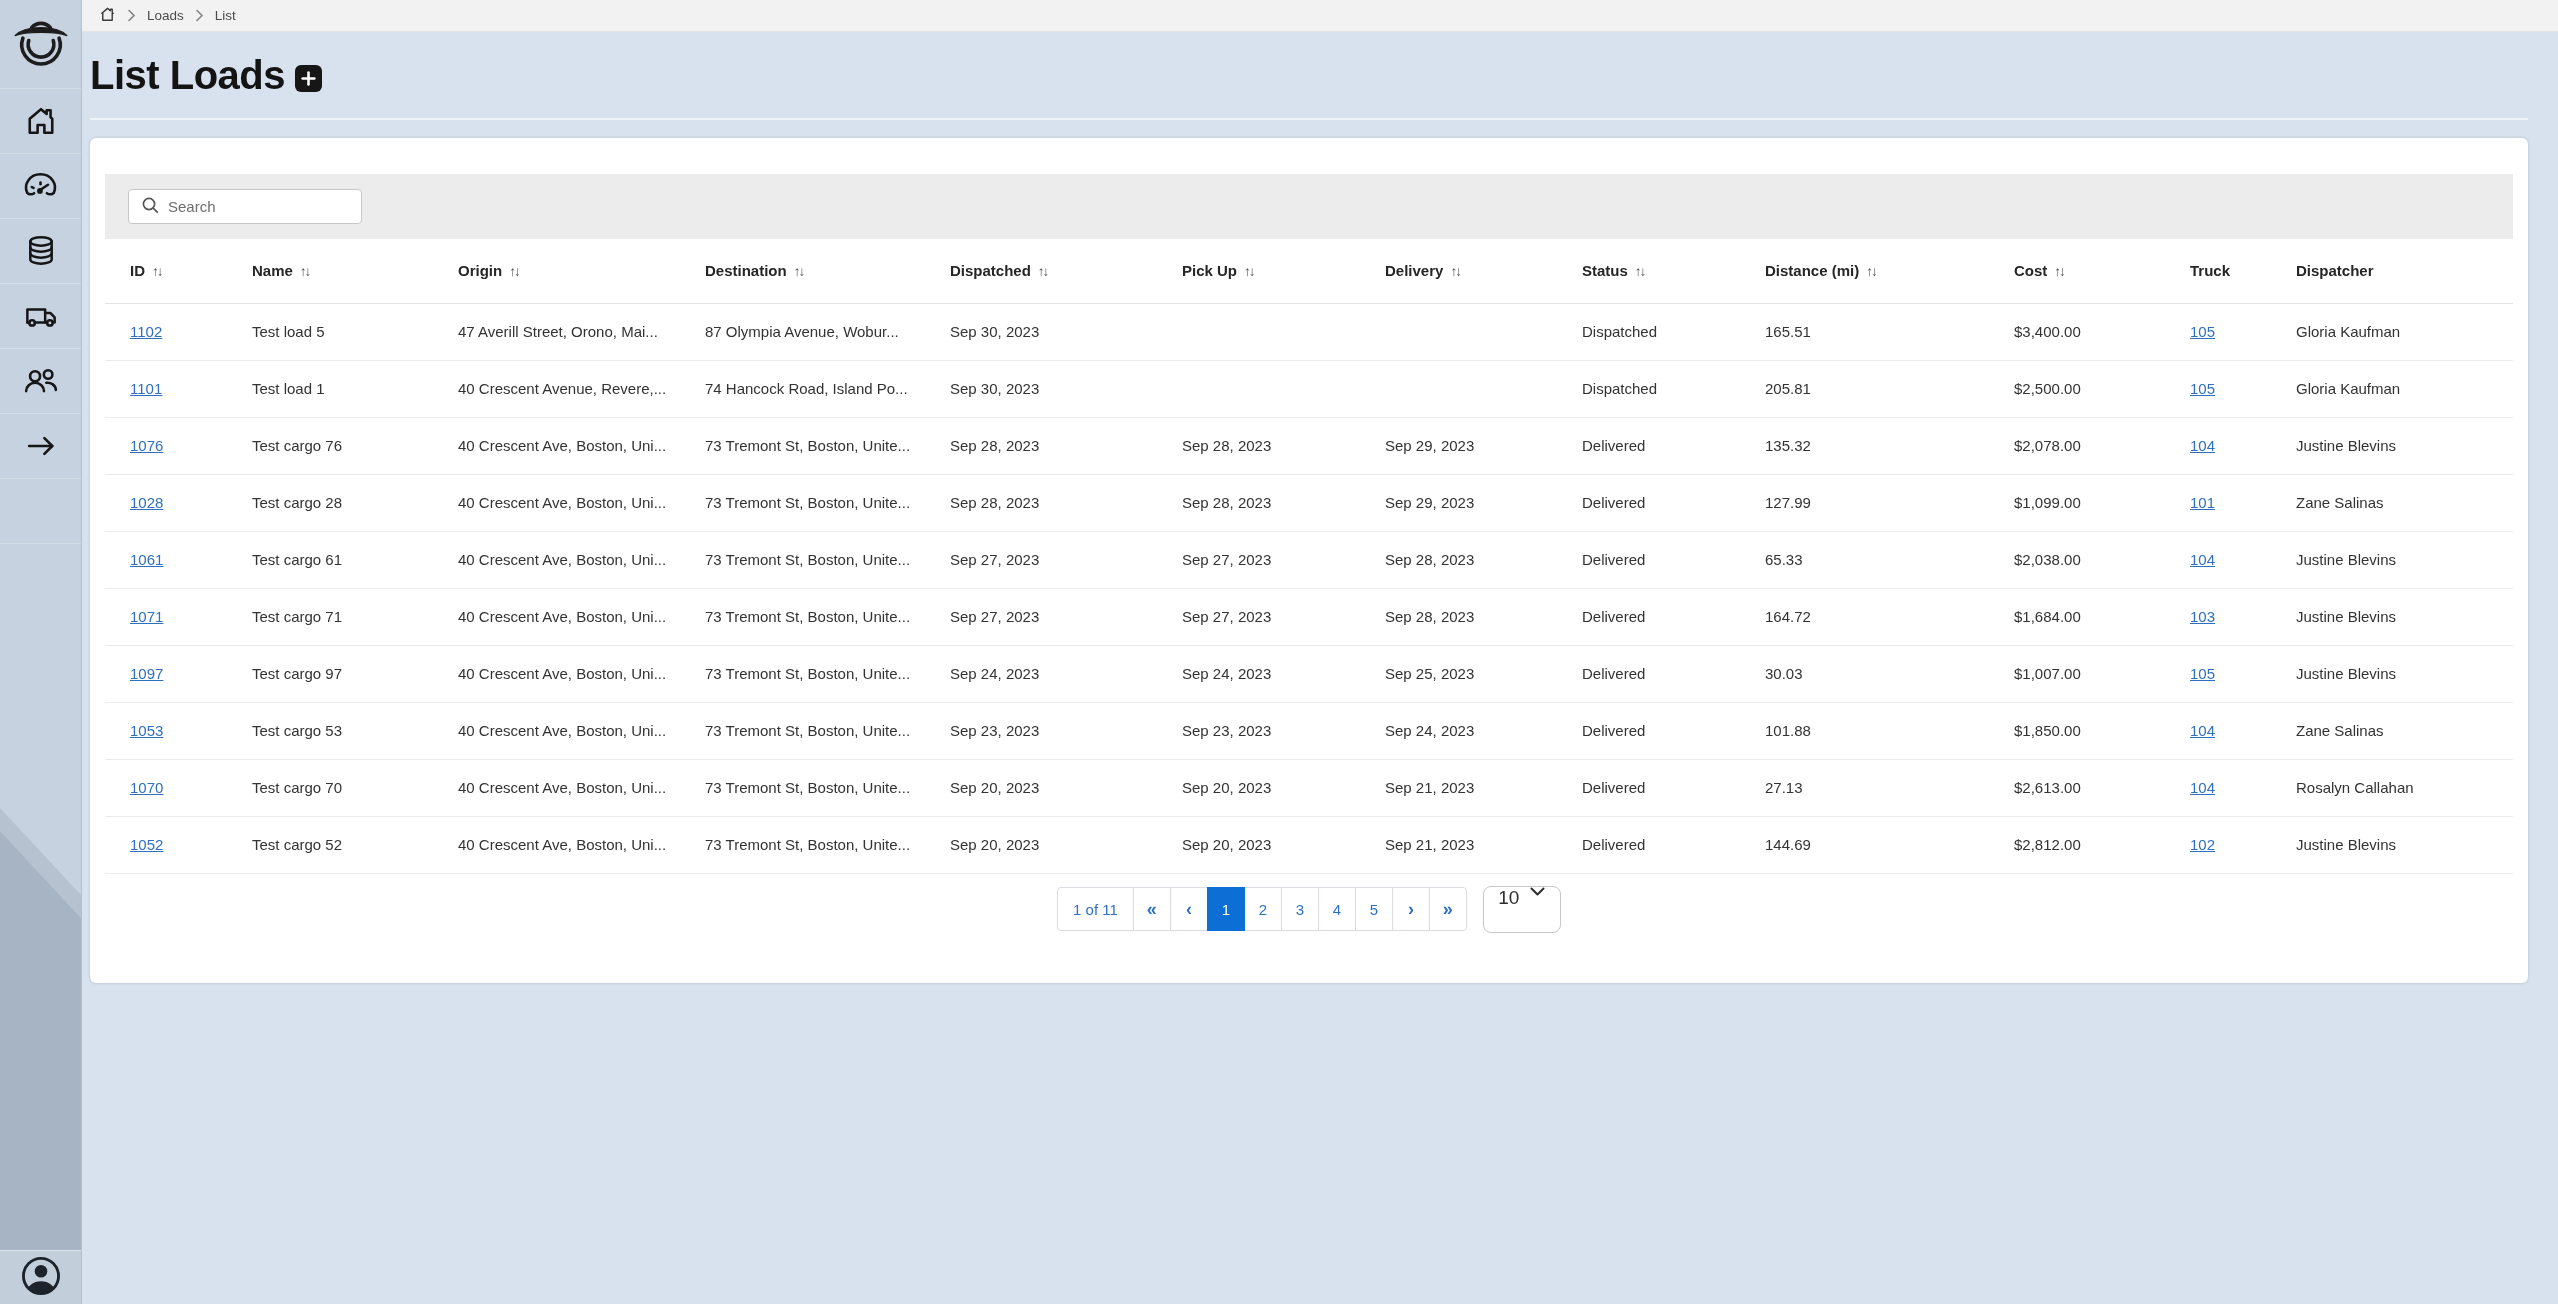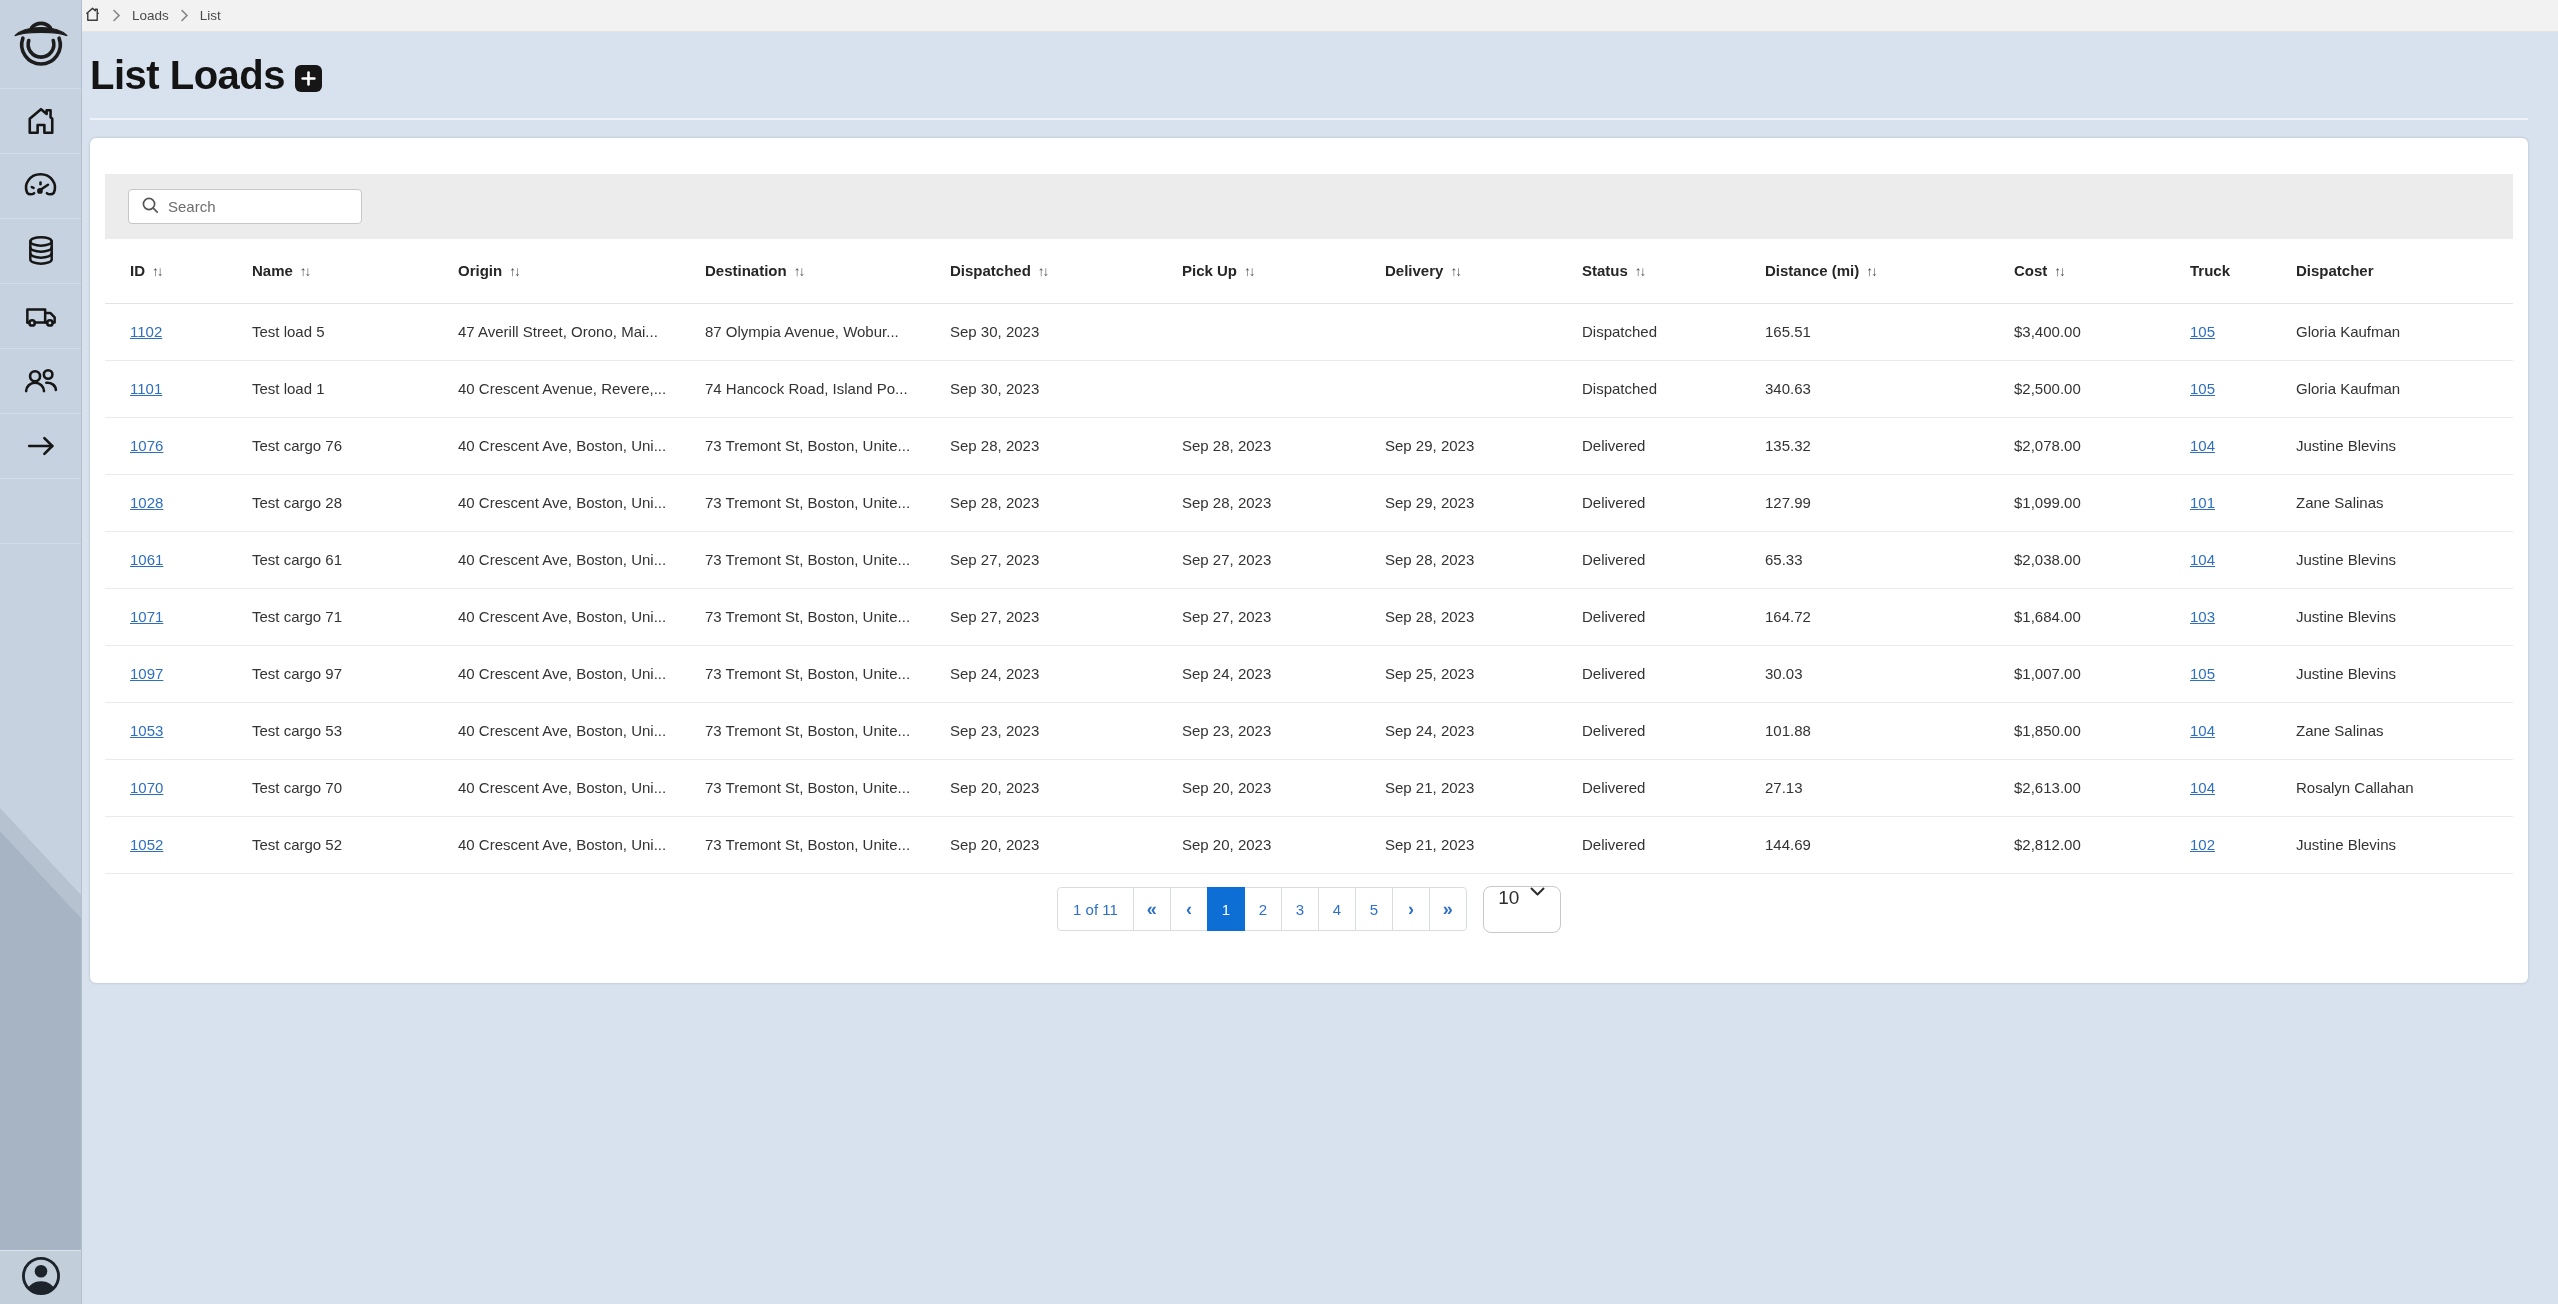--- a/index.html
+++ b/index.html
@@ -14,21 +14,21 @@
   .side-cell.logo { height:89px; }
   .side-cell svg { display:block; }
   .side-deco { position:absolute; left:0; top:800px; width:81px; height:450px; }
   .side-bottom { position:absolute; left:0; top:1250px; width:81px; height:54px;
     background:#c2ceda; border-top:1px solid #dde4ed;
     display:flex; align-items:center; justify-content:center; }
 
   
   .main { position:absolute; left:82px; top:0; width:2476px; height:1304px; }
   .breadcrumb-bar { height:32px; background:#f2f2f2; border-bottom:1px solid #e4e4e4;
-    display:flex; align-items:center; padding-left:2px; gap:11px;
+    display:flex; align-items:center; padding-left:17px; gap:11px;
     font-size:13.5px; color:#4a4a4a; }
   .crumb { color:#4a4a4a; cursor:pointer; }
   .crumb-chev { display:flex; align-items:center; }
 
   .title-band { height:86px; display:flex; align-items:center; padding-left:8px; gap:10px; }
   .page-title { font-size:40px; font-weight:700; color:#141414; letter-spacing:-.5px; }
   .add-btn { width:27px; height:27px; background:#161616; border-radius:6px;
     display:flex; align-items:center; justify-content:center; cursor:pointer; margin-top:6px; }
   .title-divider { height:2px; background:#eef3f9; margin:0 30px 0 8px; }
 
@@ -255,21 +255,21 @@
           </tr>
           <tr>
             <td><a class="cell-link">1101</a></td>
             <td>Test load 1</td>
             <td>40 Crescent Avenue, Revere,...</td>
             <td>74 Hancock Road, Island Po...</td>
             <td>Sep 30, 2023</td>
             <td></td>
             <td></td>
             <td>Dispatched</td>
-            <td>340.63</td>
+            <td>205.81</td>
             <td>$2,500.00</td>
             <td><a class="cell-link">105</a></td>
             <td>Gloria Kaufman</td>
           </tr>
           <tr>
             <td><a class="cell-link">1076</a></td>
             <td>Test cargo 76</td>
             <td>40 Crescent Ave, Boston, Uni...</td>
             <td>73 Tremont St, Boston, Unite...</td>
             <td>Sep 28, 2023</td>

